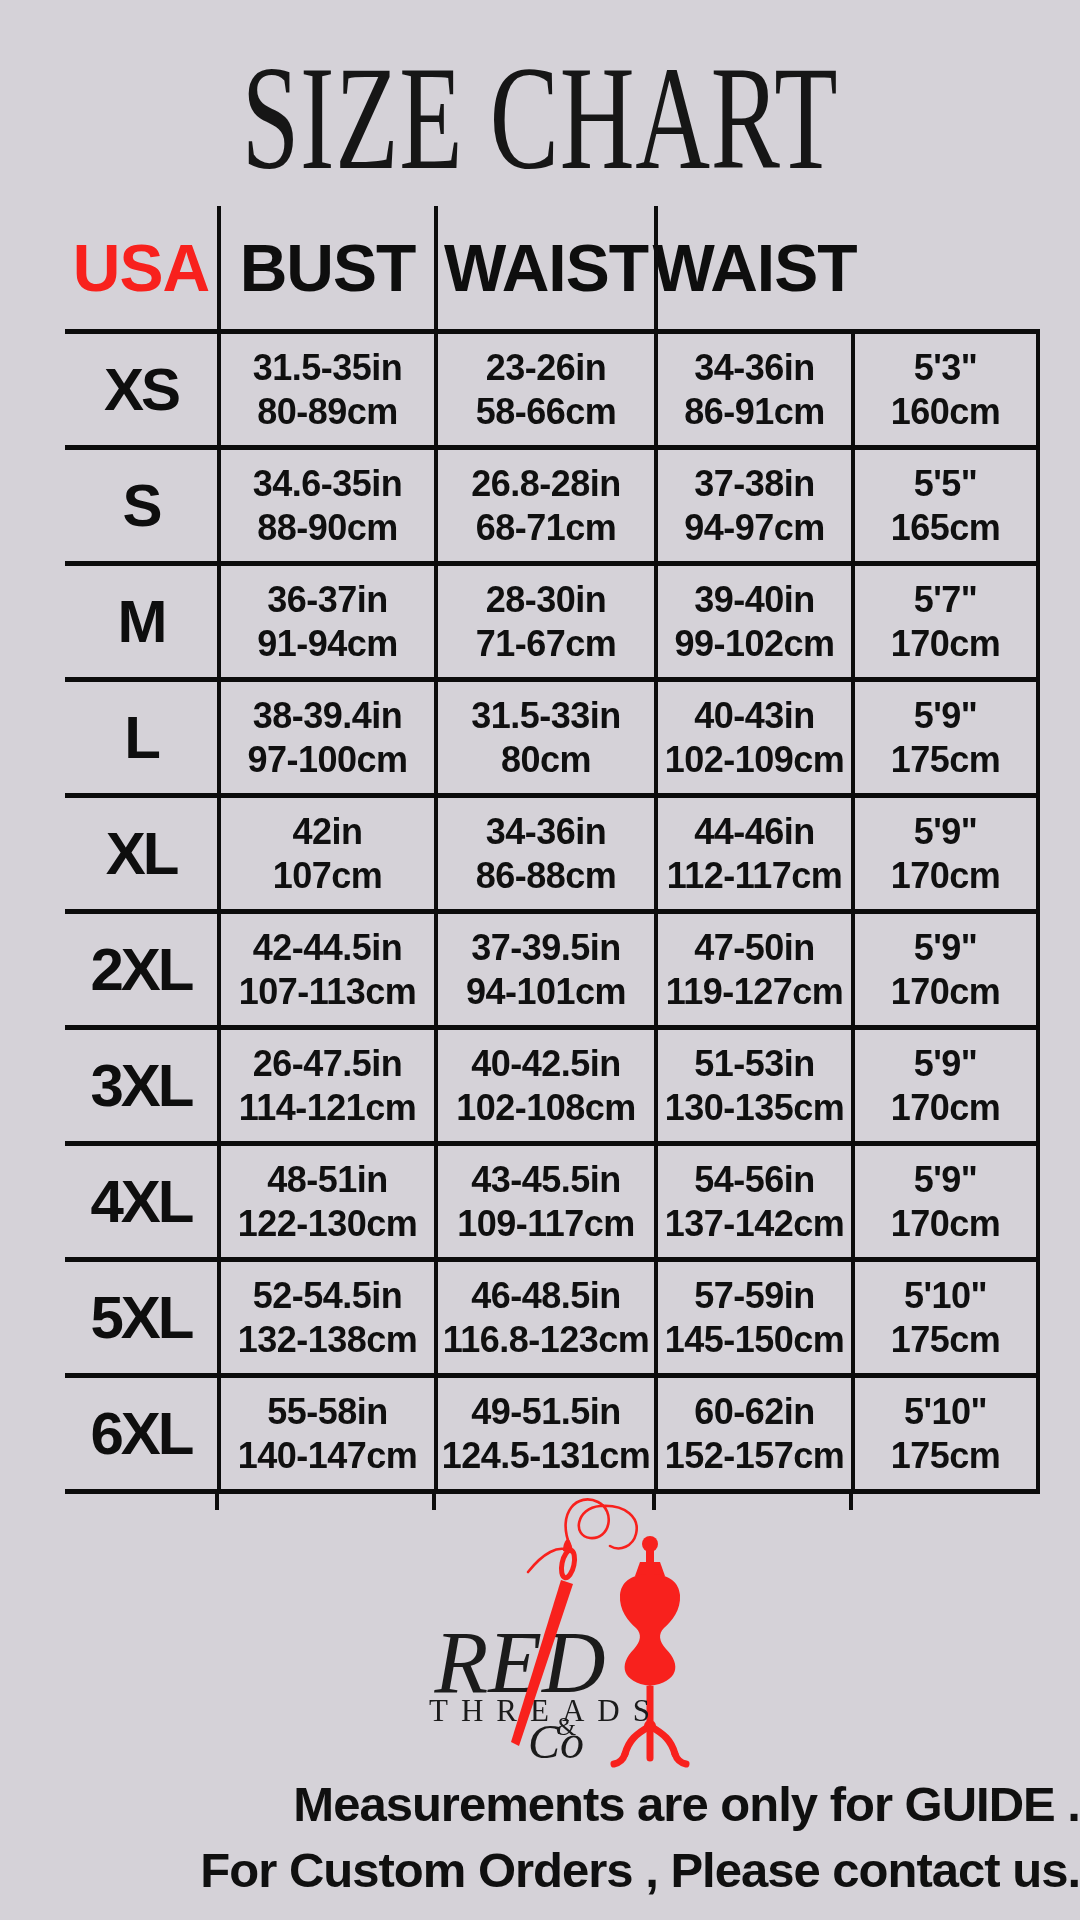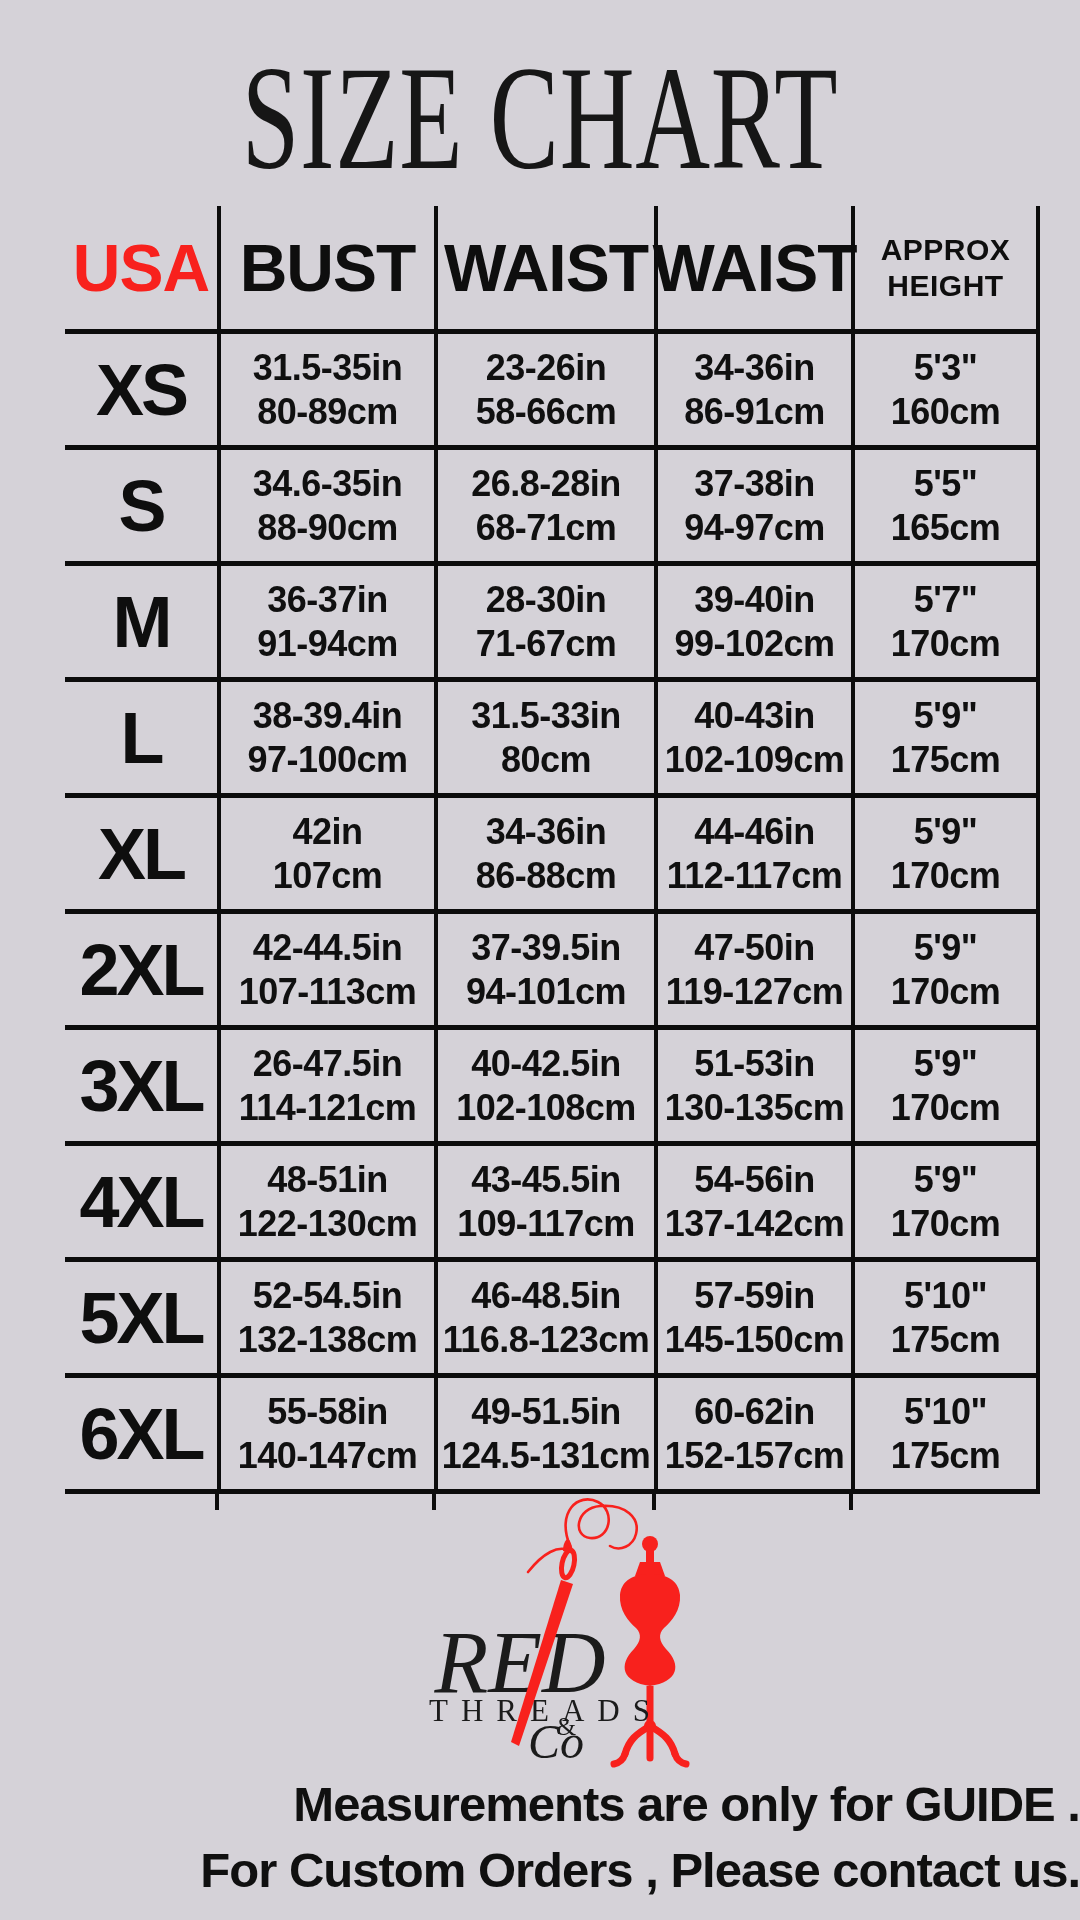--- a/index.html
+++ b/index.html
@@ -28,21 +28,21 @@
     align-items:center; justify-content:center; gap:4px;
     font-weight:bold; overflow:visible;
   }
   .cell.c2,.cell.c3,.cell.c4,.cell.c5{border-left:4px solid var(--line);}
   .cell.c5{border-right:4px solid var(--line);}
   .header-row{height:123px; border-bottom:5px solid var(--line);}
   .data-row{height:111px; border-bottom:5px solid var(--line);}
   .header-cell{font-size:66px; letter-spacing:-1px; color:#0e0e0e;}
   .header-cell.usa{color:var(--red);}
   .header-cell.approx{font-size:30px; letter-spacing:0.5px; gap:6px; line-height:1;}
-  .size-cell{font-size:72px; letter-spacing:-3px; line-height:1; white-space:nowrap; color:#0e0e0e;}
+  .size-cell{font-size:60px; letter-spacing:-3px; line-height:1; white-space:nowrap; color:#0e0e0e;}
   .value{font-size:36px; letter-spacing:-0.5px; line-height:1.1; white-space:nowrap; color:#101010;}
   .stub{position:absolute; width:4px; height:16px; background:var(--line); bottom:-16px;}
   
   .logo{position:absolute; left:378px; top:1488px; width:330px; height:295px;}
   .logo svg{display:block;}
   
   .footer{position:absolute; top:1778px; left:0; width:100%; text-align:right;}
   .footer-line{font-weight:bold; font-size:49px; letter-spacing:-1px; color:#101010; line-height:1.1;}
   .footer-line + .footer-line{margin-top:12px;}
 </style>
@@ -52,24 +52,20 @@
 <div class="canvas">
 
   <div class="title">SIZE CHART</div>
 
   <div class="size-table">
     <div class="trow header-row">
       <div class="cell c1 header-cell usa">USA</div>
       <div class="cell c2 header-cell">BUST</div>
       <div class="cell c3 header-cell">WAIST</div>
       <div class="cell c4 header-cell">WAIST</div>
-      <div class="cell c5 header-cell approx">
-        <div>APPROX</div>
-        <div>HEIGHT</div>
-      </div>
     </div>
     <div id="rows">
     <div class="trow data-row">
       <div class="cell c1 size-cell">XS</div>
       <div class="cell c2">
         <div class="value">31.5-35in</div>
         <div class="value">80-89cm</div>
       </div>
       <div class="cell c3">
         <div class="value">23-26in</div>

